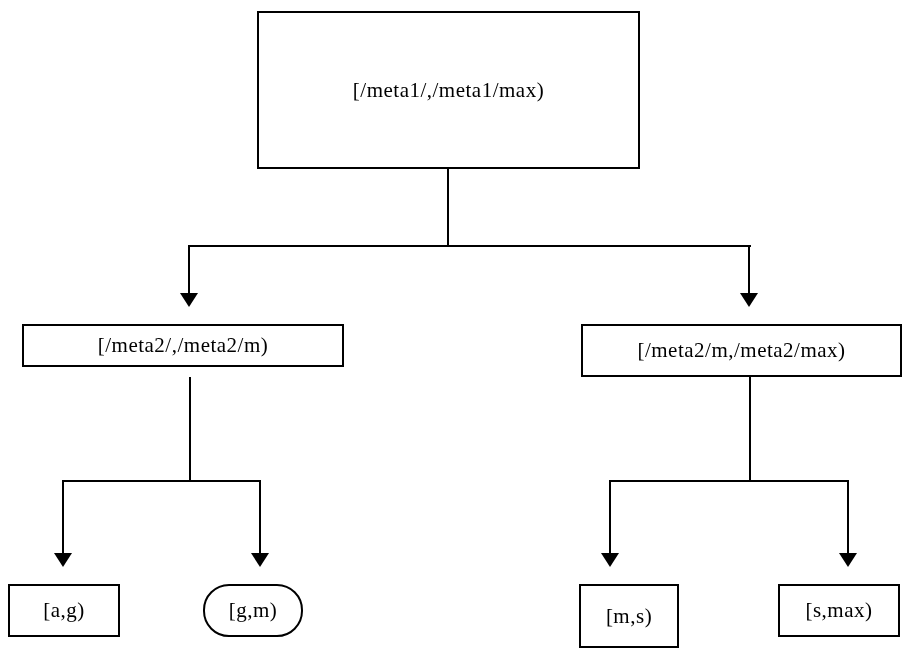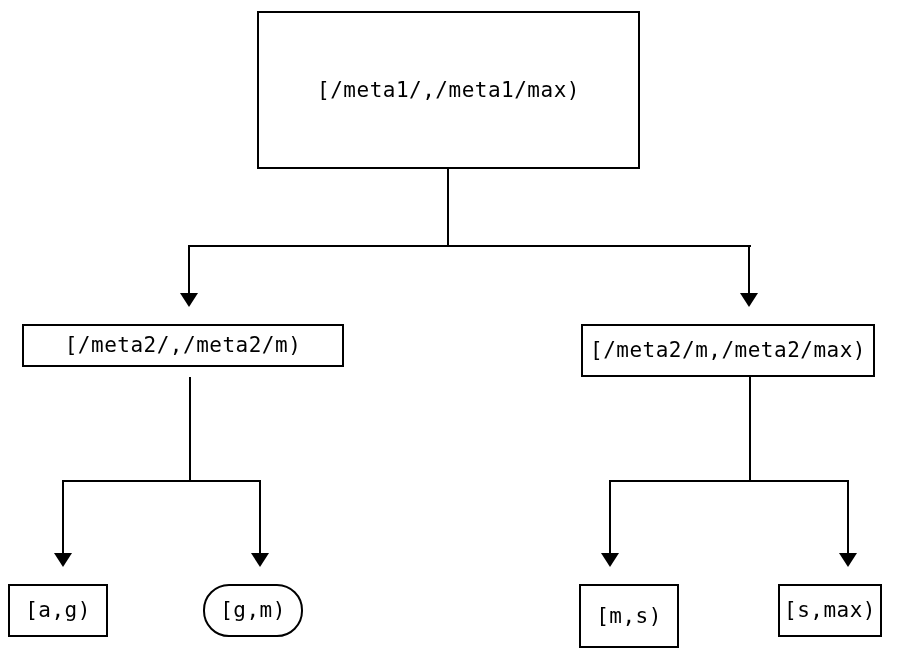--- a/index.html
+++ b/index.html
@@ -1,20 +1,20 @@
 <!DOCTYPE html>
 <html style="--bg: #ffffff; --line: #000000; --text: #000000;"><head>
 <meta charset="utf-8">
 <style>
   :root {
     --bg: #ffffff;
     --line: #000000;
     --text: #000000;
   }
-  * { margin: 0; padding: 0; box-sizing: border-box; }
+  * { margin: 0; padding: 0; box-sizing: border-box; font-family: Liberation Serif, serif; }
   html, body { background: var(--bg); }
   body {
     font-family: "DejaVu Sans Mono", "Liberation Mono", monospace;
     width: 912px; height: 652px; overflow: hidden;
   }
   .canvas {
     position: relative;
     width: 912px; height: 652px;
     background: var(--bg);
   }
@@ -48,37 +48,37 @@
 <div class="canvas">
 
   <div class="node" style="left:257px; top:11px; width:383px; height:158px;">
     <span>[/meta1/,/meta1/max)</span>
   </div>
 
   <div class="node" style="left:22px; top:324px; width:322px; height:43px;">
     <span>[/meta2/,/meta2/m)</span>
   </div>
 
-  <div class="node" style="left:581px; top:324px; width:294px; height:53px;">
+  <div class="node" style="left:581px; top:324px; width:321px; height:53px;">
     <span>[/meta2/m,/meta2/max)</span>
   </div>
 
-  <div class="node" style="left:8px; top:584px; width:100px; height:53px;">
+  <div class="node" style="left:8px; top:584px; width:112px; height:53px;">
     <span>[a,g)</span>
   </div>
 
   <div class="node" style="left:203px; top:584px; width:100px; height:53px;border-radius:26px;">
     <span>[g,m)</span>
   </div>
 
   <div class="node" style="left:579px; top:584px; width:100px; height:64px;">
     <span>[m,s)</span>
   </div>
 
-  <div class="node" style="left:778px; top:584px; width:104px; height:53px;justify-content:center;">
+  <div class="node" style="left:778px; top:584px; width:122px; height:53px;justify-content:center;">
     <span>[s,max)</span>
   </div>
 
   <div class="vline" style="left:447px; top:169px; height:77px;"></div>
   <div class="hline" style="left:188px; top:245px; width:563px;"></div>
   <div class="vline" style="left:188px; top:245px; height:48px;"></div>
   <div class="vline" style="left:748px; top:245px; height:48px;"></div>
   <div class="arrowhead" style="left:180px; top:293px;"></div>
   <div class="arrowhead" style="left:740px; top:293px;"></div>
 

